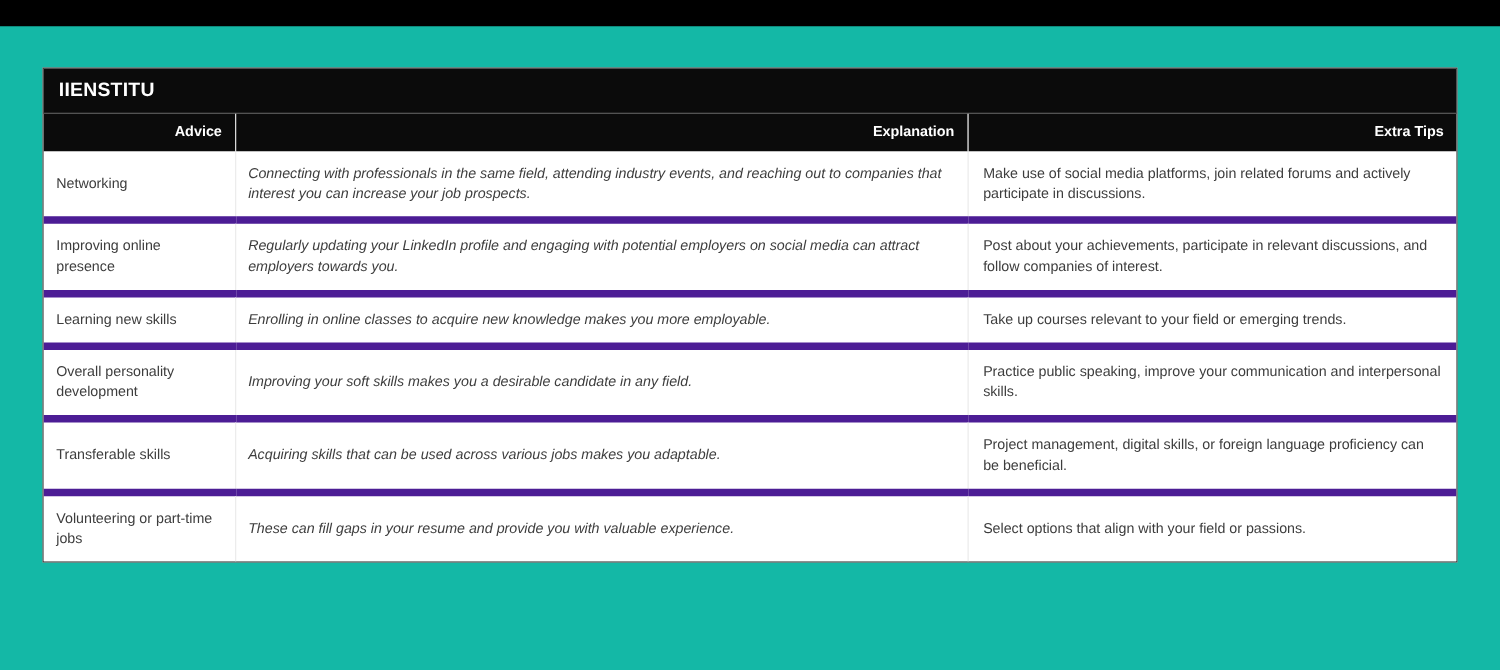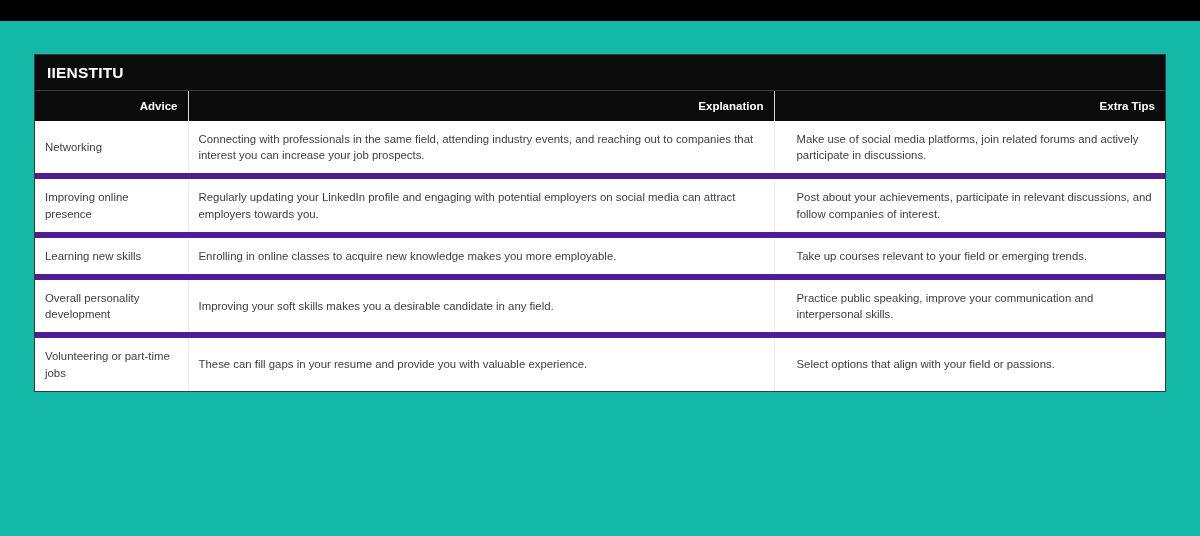--- a/index.html
+++ b/index.html
@@ -91,24 +91,25 @@
     word-wrap: break-word;
   }
   tbody td:last-child { border-right: none; }
   tbody tr:first-child td { border-top: none; }
 
   td.col-advice {
     color: #3d3d3d;
   }
   td.col-expl {
     color: #3d3d3d;
+    font-style: italic;
   }
   td.col-tips {
     color: #3d3d3d;
-    padding-left: 22px;
+    padding-left: 12px;
   }
 </style>
 </head>
 <body>
 
 <div class="page">
 
   <div class="table-card">
 
     <div class="brand-bar">
@@ -148,20 +149,25 @@
           <td class="col-expl">Enrolling in online classes to acquire new knowledge makes you more employable.</td>
           <td class="col-tips">Take up courses relevant to your field or emerging trends.</td>
         </tr>
 
         <tr>
           <td class="col-advice">Overall personality development</td>
           <td class="col-expl">Improving your soft skills makes you a desirable candidate in any field.</td>
           <td class="col-tips">Practice public speaking, improve your communication and interpersonal skills.</td>
         </tr>
 
+        <tr>
+          <td class="col-advice">Transferable skills</td>
+          <td class="col-expl">Acquiring skills that can be used across various jobs makes you adaptable.</td>
+          <td class="col-tips">Project management, digital skills, or foreign language proficiency can be beneficial.</td>
+        </tr>
 
 
 
         <tr>
           <td class="col-advice">Volunteering or part-time jobs</td>
           <td class="col-expl">These can fill gaps in your resume and provide you with valuable experience.</td>
           <td class="col-tips">Select options that align with your field or passions.</td>
         </tr>
 
       </tbody>

